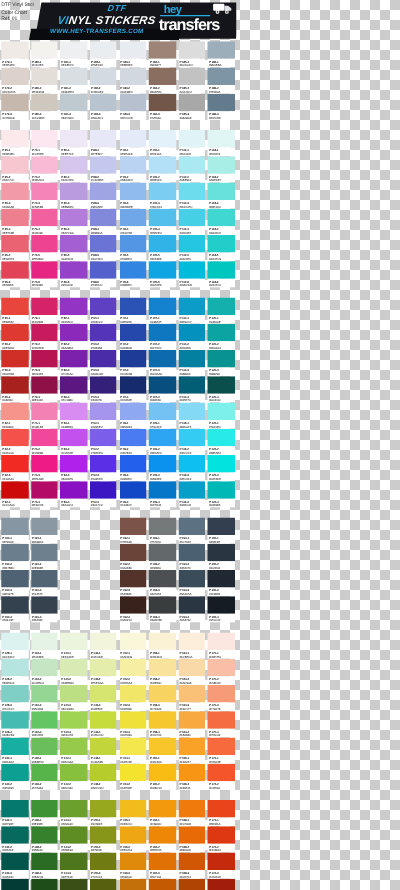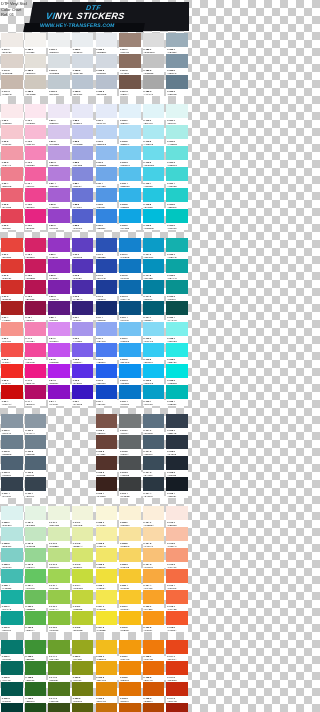--- a/index.html
+++ b/index.html
@@ -169,20 +169,33 @@
   <div class="corner-text">
     <div>DTF Vinyl Sticker</div>
     <div>Color Chart</div>
     <div>Ref. 01</div>
   </div>
 
   <div class="logo-dtf">DTF</div>
   <div class="logo-vinyl"><span class="accent">VI</span><span>NYL STICKERS</span></div>
   <div class="logo-url">WWW.HEY-TRANSFERS.COM</div>
 
+  <div class="hey-wrap">
+    <div class="hey-hey">hey</div>
+    <div class="hey-rule"></div>
+    <svg class="hey-truck" viewBox="0 0 32 22">
+      <rect x="1" y="4" width="18" height="11" rx="1.5" fill="#ffffff"></rect>
+      <path d="M19 7 h6 l5 4 v4 h-11 z" fill="#dfe4e8"></path>
+      <circle cx="8" cy="17" r="3" fill="#ffffff"></circle>
+      <circle cx="8" cy="17" r="1.3" fill="#1b1c20"></circle>
+      <circle cx="23" cy="17" r="3" fill="#ffffff"></circle>
+      <circle cx="23" cy="17" r="1.3" fill="#1b1c20"></circle>
+    </svg>
+    <div class="hey-transfers">transfers</div>
+  </div>
 </div>
 
 <div id="palette">
     <div class="band">
       <div class="prow">
         <div class="cell">
           <div class="sw" style="background: rgb(239, 234, 230);"></div>
           <div class="lbl">
             <span class="nm">P 179-1</span>
             <span class="hx">#EFEAE6</span>

